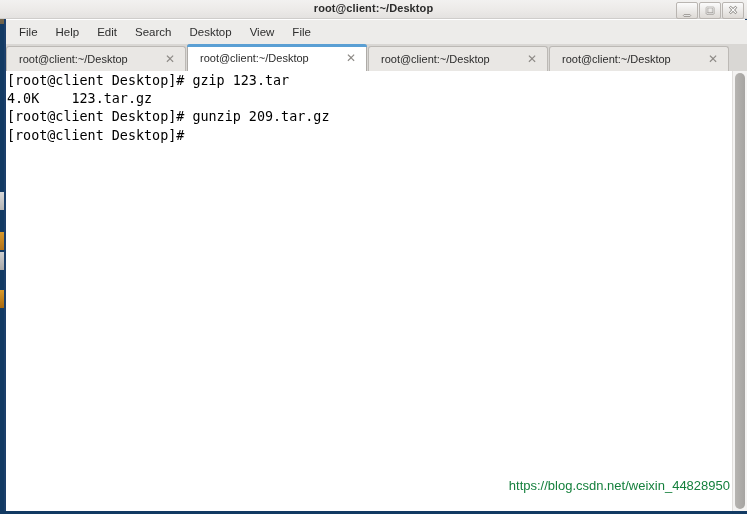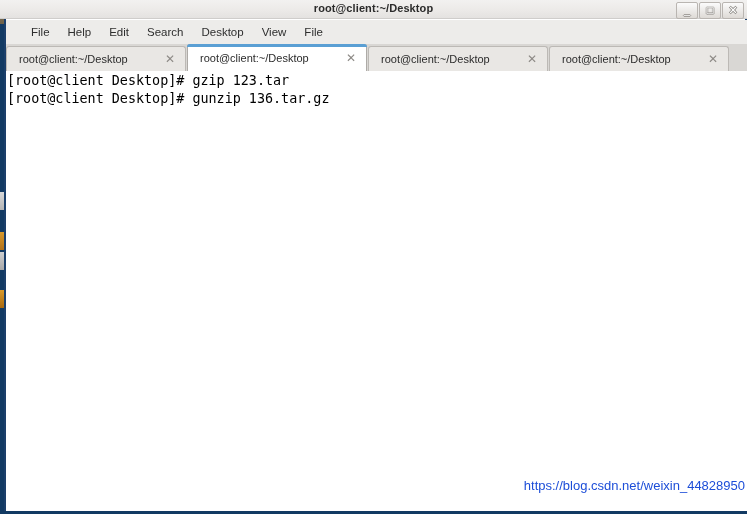--- a/index.html
+++ b/index.html
@@ -91,21 +91,21 @@
 
   
   #menubar {
     position: absolute;
     left: 6px; top: 20px;
     width: 741px;
     height: 24px;
     background: #edecea;
     display: flex;
     align-items: center;
-    padding-left: 16px;
+    padding-left: 4px;
     box-sizing: border-box;
   }
   .menu-item {
     font-size: 11.5px;
     color: #2e2e2e;
     padding: 2px 9px;
     white-space: nowrap;
   }
 
   
@@ -165,42 +165,41 @@
 
   
   #term-wrap {
     position: absolute;
     left: 6px; top: 71px;
     width: 741px;
     height: 440px;
     background: #ffffff;
     display: flex;
     box-sizing: border-box;
-    flex-direction: column;
   }
   #term {
     flex: 1;
     position: relative;
     padding: 1px 0 0 1px;
     overflow: hidden;
   }
   .term-line {
     font-family: "DejaVu Sans Mono", "Liberation Mono", monospace;
     font-size: 13.4px;
     line-height: 18.2px;
     color: #000000;
     white-space: pre;
     letter-spacing: 0px;
   }
   #watermark {
     position: absolute;
     right: 2px;
     bottom: 18px;
     font-size: 13px;
-    color: #1d4ed8;
+    color: #15803d;
     white-space: nowrap;
     font-family: "Liberation Sans", sans-serif;
   }
 
   
   #scrollbar {
     width: 15px;
     background: #f4f3f2;
     border-left: 1px solid #e0dedc;
     position: relative;
@@ -263,19 +262,21 @@
   </div>
   <div class="tab">
     <span class="tab-label">root@client:~/Desktop</span>
     <span class="tab-close">✕</span>
   </div>
 </div>
 
 <div id="term-wrap">
   <div id="term">
     <div class="term-line">[root@client Desktop]# gzip 123.tar</div>
-    <div class="term-line">[root@client Desktop]# gunzip 136.tar.gz</div>
+    <div class="term-line">4.0K    123.tar.gz</div>
+    <div class="term-line">[root@client Desktop]# gunzip 209.tar.gz</div>
+    <div class="term-line">[root@client Desktop]#</div>
     <div id="watermark">https://blog.csdn.net/weixin_44828950</div>
   </div>
   <div id="scrollbar">
     <div id="scroll-thumb"></div>
   </div>
 </div>
 
 </body></html>

